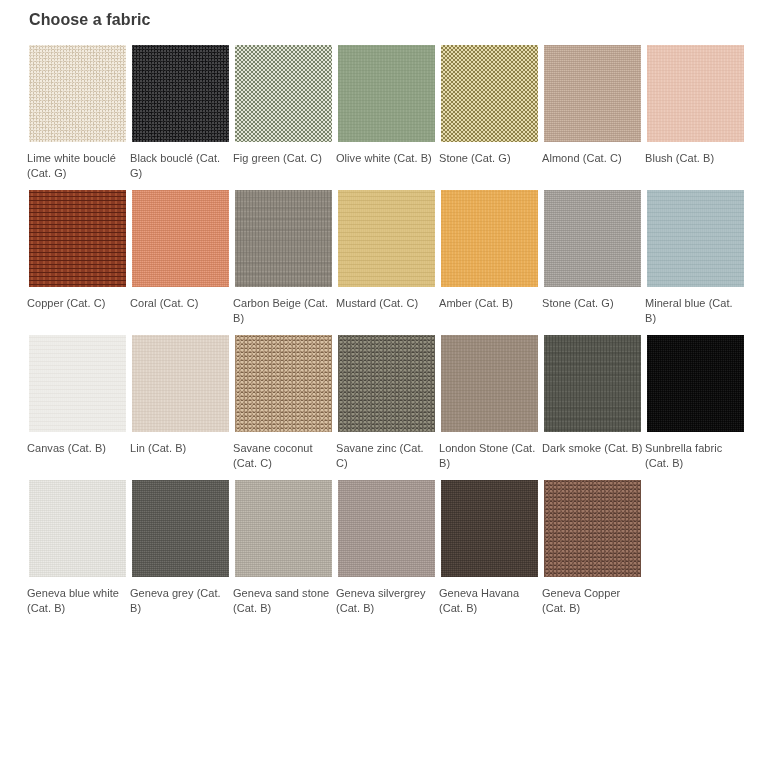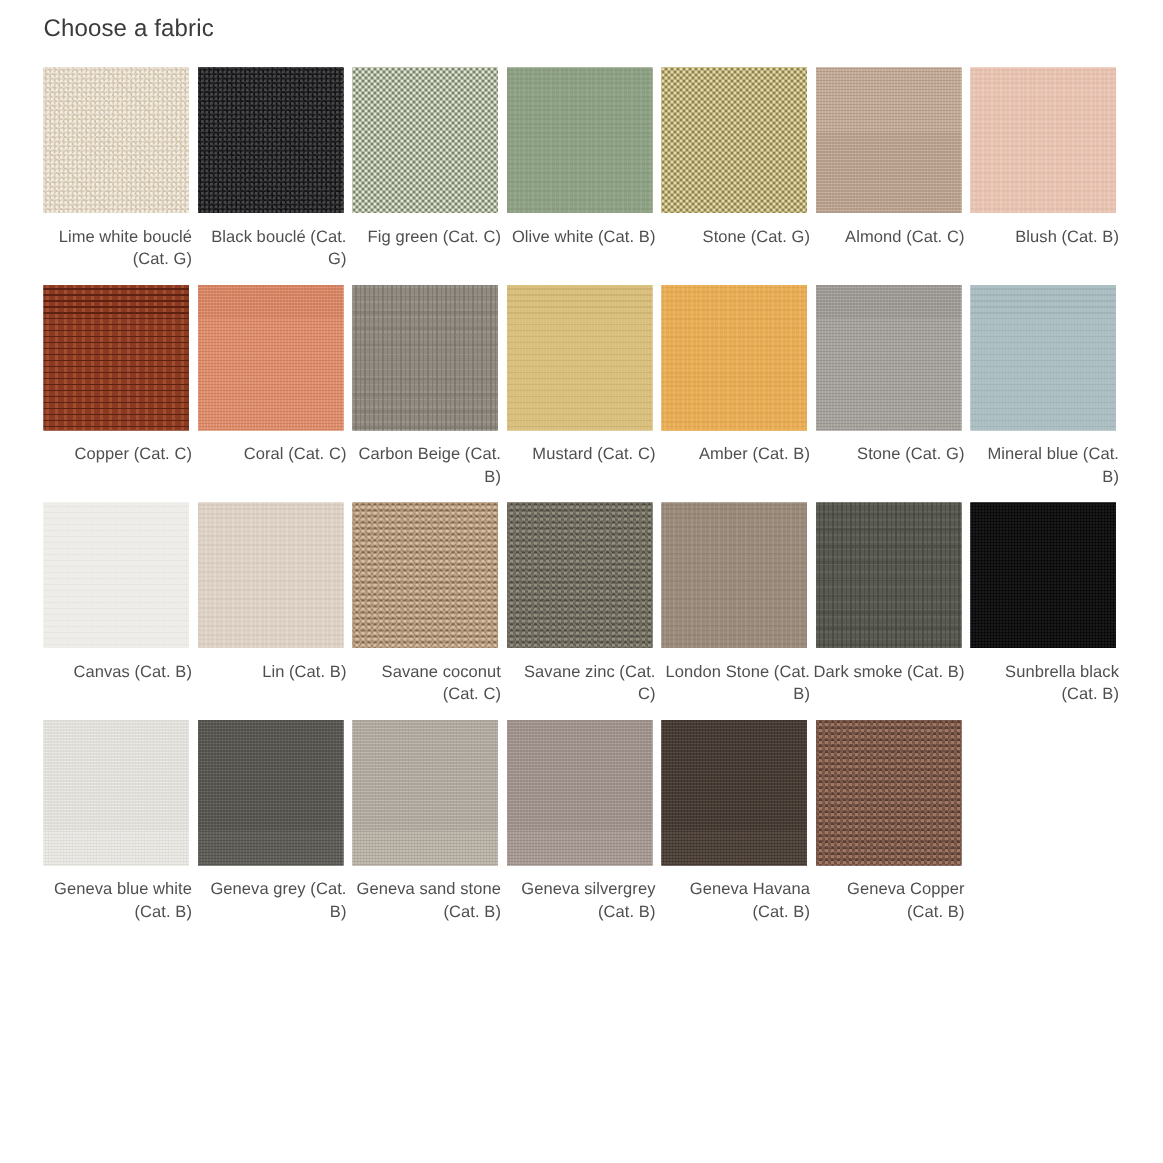--- a/index.html
+++ b/index.html
@@ -22,21 +22,21 @@
     height: 775px;
     box-sizing: border-box;
   }
 
   .page-title {
     position: absolute;
     left: 29px;
     top: 10px;
     font-size: 16px;
     line-height: 20px;
-    font-weight: 400;
+    font-weight: 700;
     color: #3b3b3b;
     letter-spacing: .1px;
     white-space: nowrap;
     text-align: right;
   }
 
   .fabric-grid {
     position: absolute;
     left: 29px;
     top: 45px;
@@ -68,21 +68,21 @@
   .swatch .weave,
   .swatch .weave2,
   .swatch .weave3 {
     position: absolute;
     inset: -10px;
   }
 
   .fabric-label {
     margin-top: 9px;
     width: 101px;
-    text-align: right;
+    text-align: left;
     font-size: 11px;
     line-height: 14.5px;
     color: #4f4f4f;
     letter-spacing: .05px;
   }
 </style>
 </head>
 <body>
 
 <div class="page">
@@ -207,21 +207,21 @@
       <div class="fabric-item">
         <div class="swatch" style="background-color: rgb(89, 90, 82);">
           <div class="weave" style="background: repeating-linear-gradient(90deg, rgba(61, 62, 55, 0.533) 0px, rgba(61, 62, 55, 0.533) 1px, transparent 1px, transparent 3px), repeating-linear-gradient(0deg, rgba(123, 124, 114, 0.333) 0px, rgba(123, 124, 114, 0.333) 1px, transparent 1px, transparent 5px), repeating-linear-gradient(0deg, rgba(61, 62, 55, 0.267) 0px, rgba(61, 62, 55, 0.267) 2px, transparent 2px, transparent 11px), linear-gradient(rgb(89, 90, 82), rgb(89, 90, 82));"></div>
         </div>
         <div class="fabric-label">Dark smoke (Cat. B)</div>
       </div>
       <div class="fabric-item">
         <div class="swatch" style="background-color: rgb(12, 12, 12);">
           <div class="weave" style="background: repeating-linear-gradient(0deg, rgba(0, 0, 0, 0.533) 0px, rgba(0, 0, 0, 0.533) 1px, transparent 1px, transparent 2px), repeating-linear-gradient(90deg, rgba(43, 43, 43, 0.467) 0px, rgba(43, 43, 43, 0.467) 1px, transparent 1px, transparent 2px), linear-gradient(rgb(12, 12, 12), rgb(12, 12, 12));"></div>
         </div>
-        <div class="fabric-label">Sunbrella black (Cat. B)</div>
+        <div class="fabric-label">Sunbrella fabric (Cat. B)</div>
       </div>
       <div class="fabric-item">
         <div class="swatch" style="background-color: rgb(228, 227, 222);">
           <div class="weave" style="background: repeating-linear-gradient(0deg, rgba(210, 209, 203, 0.533) 0px, rgba(210, 209, 203, 0.533) 1px, transparent 1px, transparent 2px), repeating-linear-gradient(90deg, rgba(244, 243, 240, 0.467) 0px, rgba(244, 243, 240, 0.467) 1px, transparent 1px, transparent 2px), linear-gradient(rgb(228, 227, 222), rgb(228, 227, 222));"></div>
         </div>
         <div class="fabric-label">Geneva blue white (Cat. B)</div>
       </div>
       <div class="fabric-item">
         <div class="swatch" style="background-color: rgb(95, 94, 89);">
           <div class="weave" style="background: repeating-linear-gradient(0deg, rgba(69, 68, 63, 0.533) 0px, rgba(69, 68, 63, 0.533) 1px, transparent 1px, transparent 2px), repeating-linear-gradient(90deg, rgba(129, 127, 121, 0.467) 0px, rgba(129, 127, 121, 0.467) 1px, transparent 1px, transparent 2px), linear-gradient(rgb(95, 94, 89), rgb(95, 94, 89));"></div>

